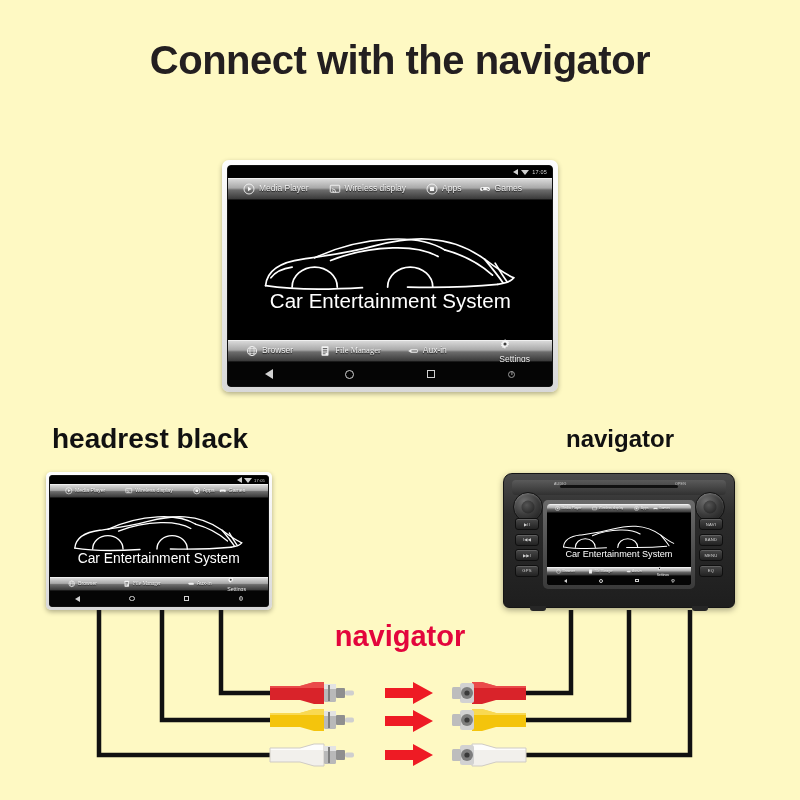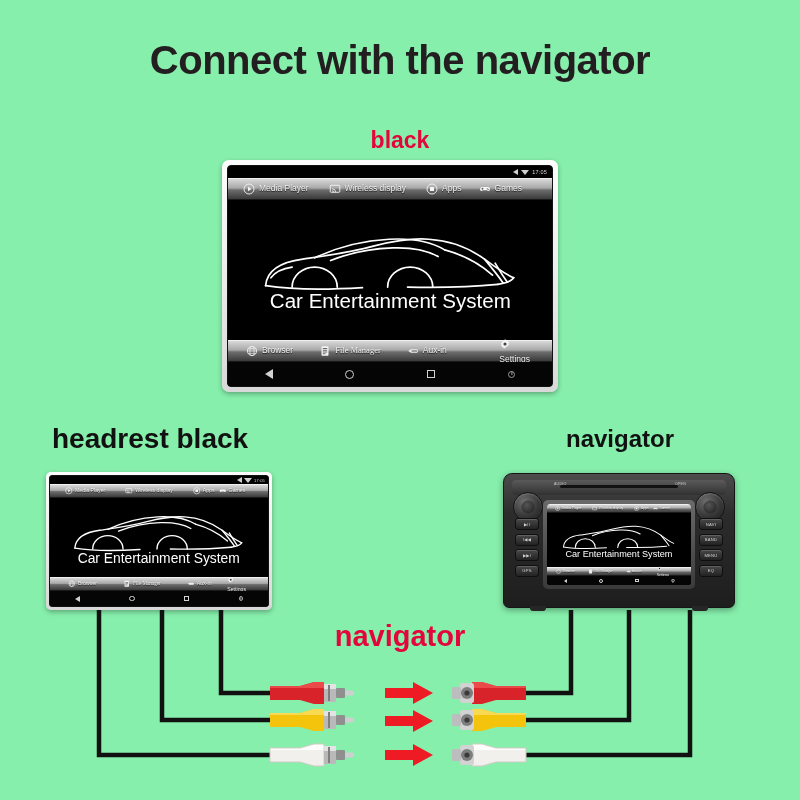--- a/index.html
+++ b/index.html
@@ -3,21 +3,21 @@
 <meta charset="utf-8">
 <style>
   * { box-sizing: border-box; }
   html, body {
     margin: 0; padding: 0;
     width: 800px; height: 800px;
     background: #ffffff;
     font-family: "Liberation Sans", sans-serif;
     overflow: hidden;
   }
-  #page { position: relative; width: 800px; height: 800px; background: #86efac; }
+  #page { position: relative; width: 800px; height: 800px; background: #fef9c3; }
 
   
   .main-title {
     position: absolute; left: 0; top: 38px; width: 800px;
     text-align: center;
     font-size: 40px; font-weight: bold; color: #231f20;
     letter-spacing: -0.5px;
   }
   .label-black {
     position: absolute; left: 0; top: 127px; width: 800px;
@@ -227,21 +227,20 @@
 
   .arrow { position: absolute; }
   .arrow svg { display: block; }
 </style>
 </head>
 <body>
 
 <div id="page" data-name="diagram-page">
 
   <div class="main-title" data-name="page-title">Connect with the navigator</div>
-  <div class="label-black" data-name="label-black">black</div>
 
   <div class="monitor big" data-name="headrest-monitor-large">
     <div class="screen" data-name="monitor-screen">
 
       <div class="statusbar" data-name="status-bar">
         <span class="st-ico tri" data-name="play-indicator-icon"></span>
         <span class="st-ico wifi" data-name="wifi-icon"></span>
         <span class="st-time" data-name="status-time">17:05</span>
       </div>
 

